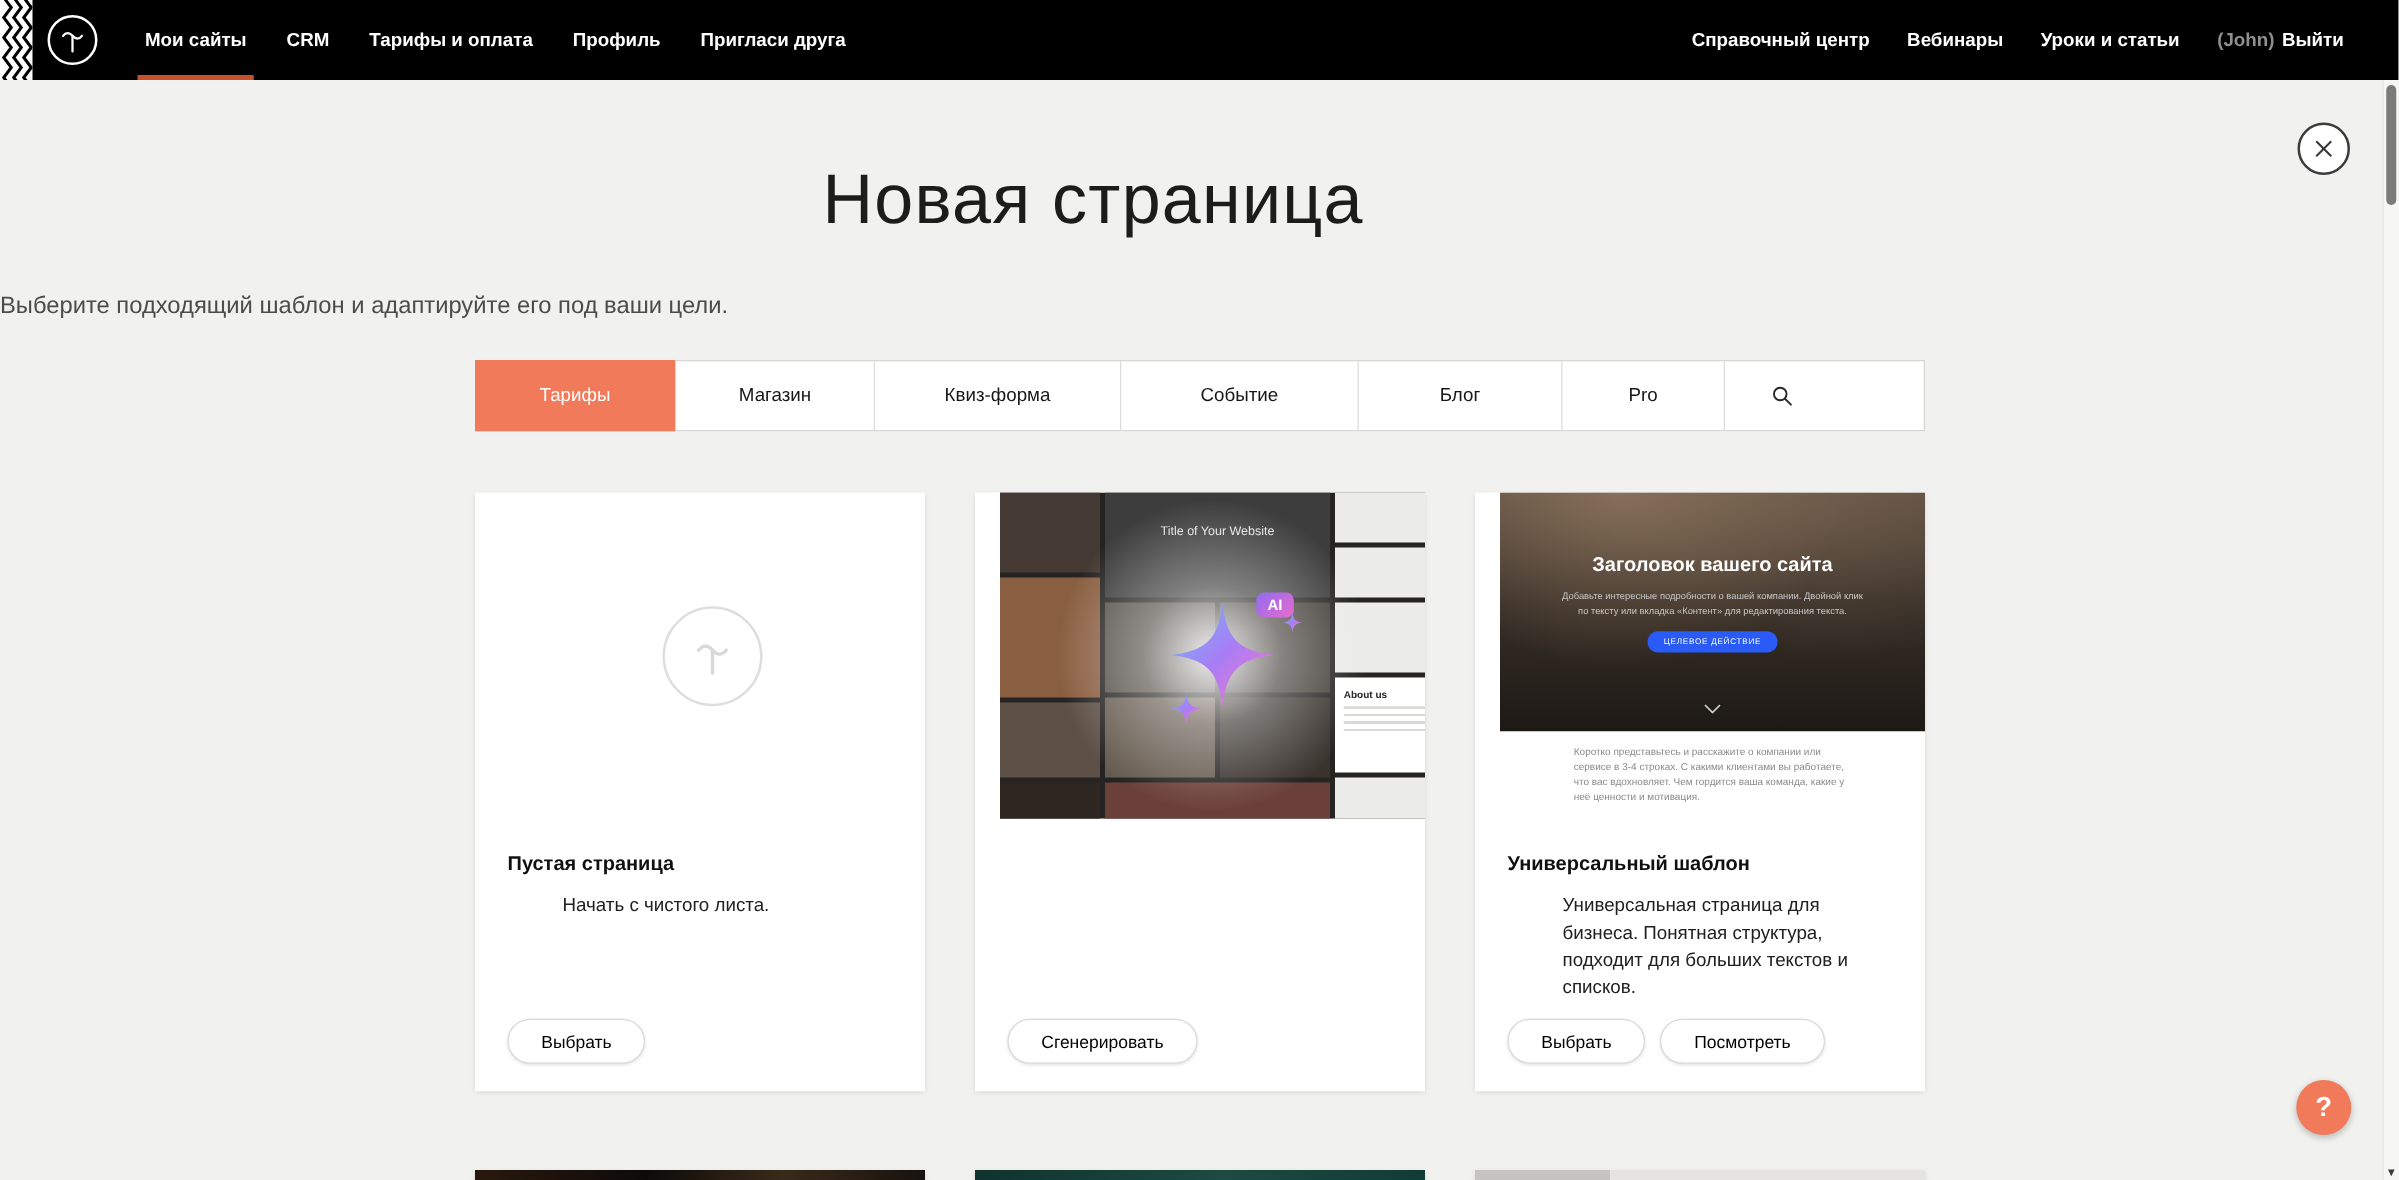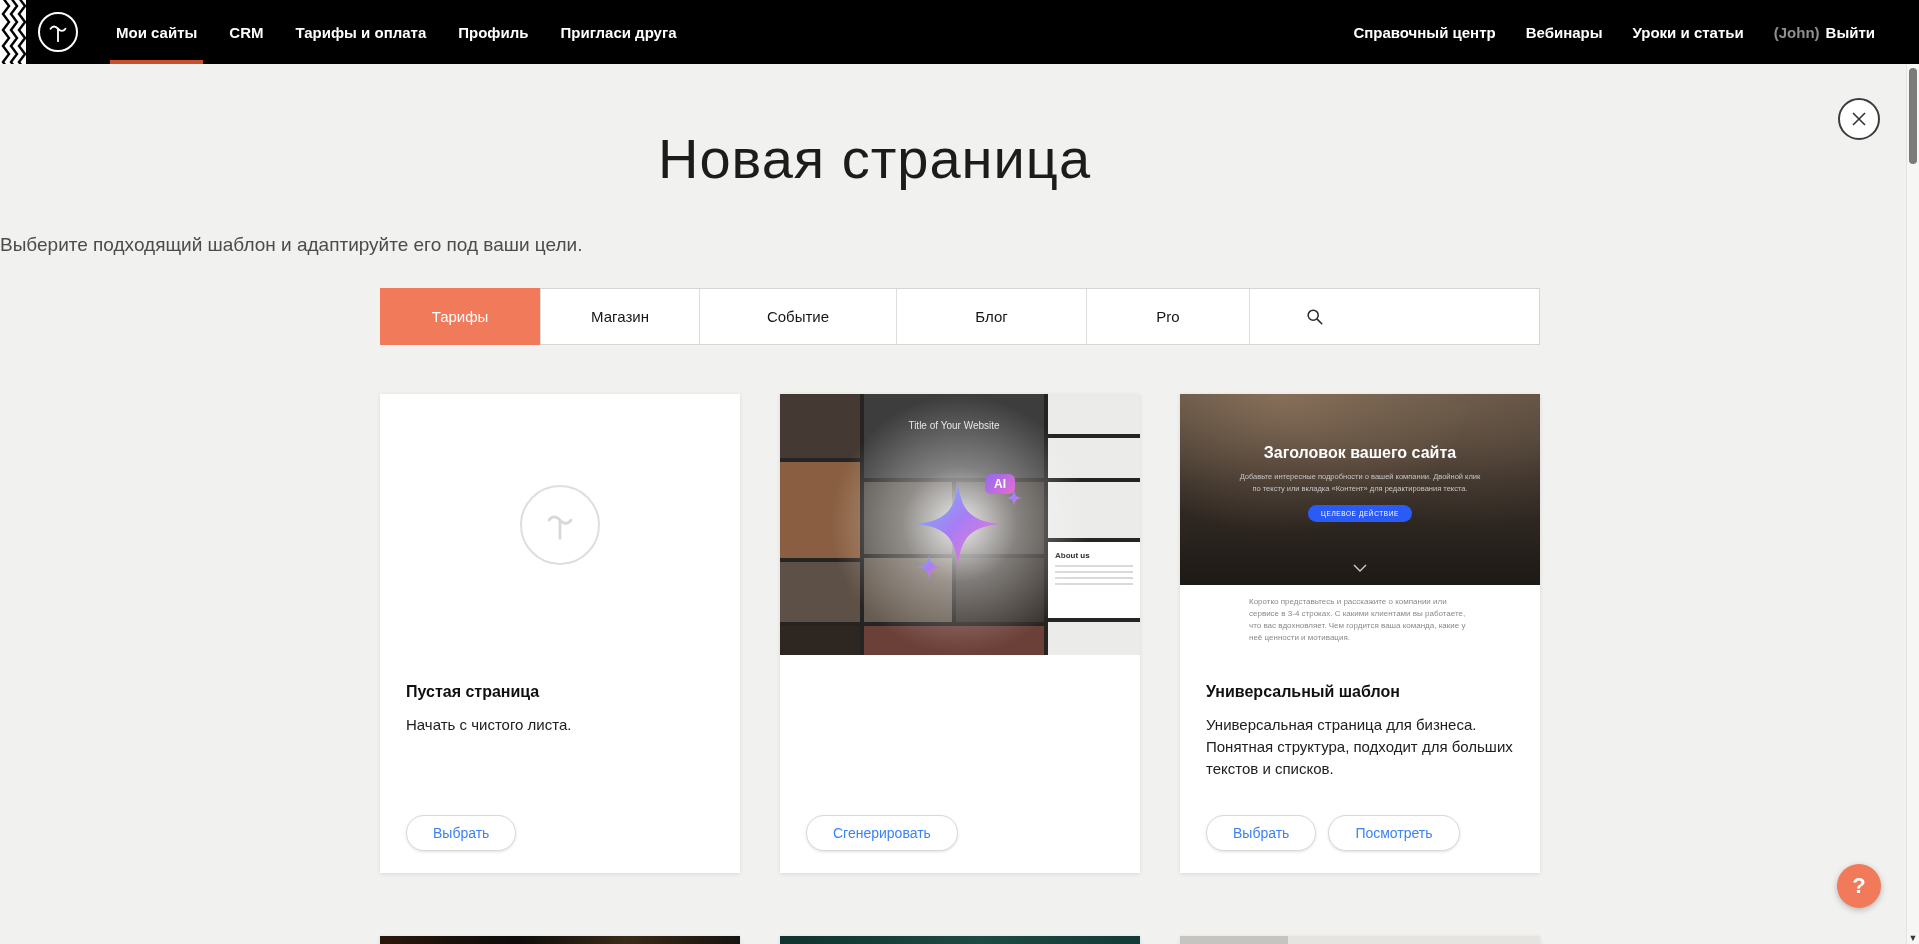--- a/index.html
+++ b/index.html
@@ -30,26 +30,26 @@
   .tab { display:flex; align-items:center; justify-content:center; font-size:15px; color:#161616; border-left:1px solid #dddddb; cursor:pointer; }
   .tab:first-child { border-left:none; }
   .tab:nth-child(1){width:158px;} .tab:nth-child(2){width:159px;} .tab:nth-child(3){width:197px;}
   .tab:nth-child(4){width:190px;} .tab:nth-child(5){width:163px;} .tab:nth-child(6){width:130px;}
   .tab:nth-child(7){width:93px;}  .tab:nth-child(8){width:68px;}
   .tab.active { background:#f07a5a; color:#fff; border-left:none; margin:-1px 0 -1px -1px; width:160px !important; }
 
   
   .cards { position:absolute; top:394px; left:380px; width:1160px; display:flex; gap:40px; z-index:5; }
   .card { width:360px; height:479px; background:#fff; position:relative; box-shadow:0 1px 4px rgba(0,0,0,0.10); }
-  .card-preview { height:261px; position:relative; overflow:hidden; }
+  .card-preview { height:261px; position:relative; overflow:hidden;margin-left:20px; }
   .card-body { padding:26px 26px 0; }
   .card-title { font-size:16px; font-weight:bold; color:#101010; margin:2px 0 13px; }
-  .card-desc { font-size:15px; color:#202020; line-height:1.45; }
+  .card-desc { font-size:15px; color:#202020; line-height:1.45;margin-left:44px; }
   .card-actions { position:absolute; left:26px; bottom:22px; display:flex; gap:12px; }
-  .pill-btn { height:36px; padding:0 26px; border-radius:18px; background:#fff; border:1px solid #d9d9d7; font-size:14px; color:#3b82f6; display:flex; align-items:center; box-shadow:0 1px 3px rgba(0,0,0,0.12); cursor:pointer; white-space:nowrap; }
+  .pill-btn { height:36px; padding:0 26px; border-radius:18px; background:#fff; border:1px solid #d9d9d7; font-size:14px; color:#000000; display:flex; align-items:center; box-shadow:0 1px 3px rgba(0,0,0,0.12); cursor:pointer; white-space:nowrap; }
 
   
   .blank-logo { width:80px; height:80px; border:2px solid #dededc; border-radius:50%; position:absolute; left:50%; top:50%; transform:translate(-50%,-50%); display:flex; align-items:center; justify-content:center; }
 
   
   .ai-collage { position:absolute; inset:0; background:#262422; }
   .tile { position:absolute; }
   .tile-light { background:#ebebe9; }
   .tile-white { background:#fff; padding:9px 7px 0; font-size:8px; font-weight:bold; color:#222; }
   .tile-white::after { content:""; display:block; margin-top:5px; height:22px; background:repeating-linear-gradient(to bottom,#d9d9d7 0 2px, transparent 2px 6px); }
@@ -126,20 +126,21 @@
       <line x1="2" y1="2" x2="14" y2="14" stroke="#333" stroke-width="1.6"></line>
       <line x1="14" y1="2" x2="2" y2="14" stroke="#333" stroke-width="1.6"></line>
     </svg>
   </div>
   <h1 class="page-title">Новая страница</h1>
   <p class="page-subtitle">Выберите подходящий шаблон и адаптируйте его под ваши цели.</p>
 
   <div class="tabs">
     <div class="tab active">Тарифы</div>
     <div class="tab">Магазин</div>
+    <div class="tab">Квиз-форма</div>
     <div class="tab">Событие</div>
     <div class="tab">Блог</div>
     <div class="tab">Pro</div>
     <div class="tab">
       <svg width="18" height="18" viewBox="0 0 20 20">
         <circle cx="8" cy="8" r="5.6" fill="none" stroke="#2a2a2a" stroke-width="1.7"></circle>
         <line x1="12.4" y1="12.4" x2="17.5" y2="17.5" stroke="#2a2a2a" stroke-width="1.7" stroke-linecap="round"></line>
       </svg>
     </div>
   </div>

